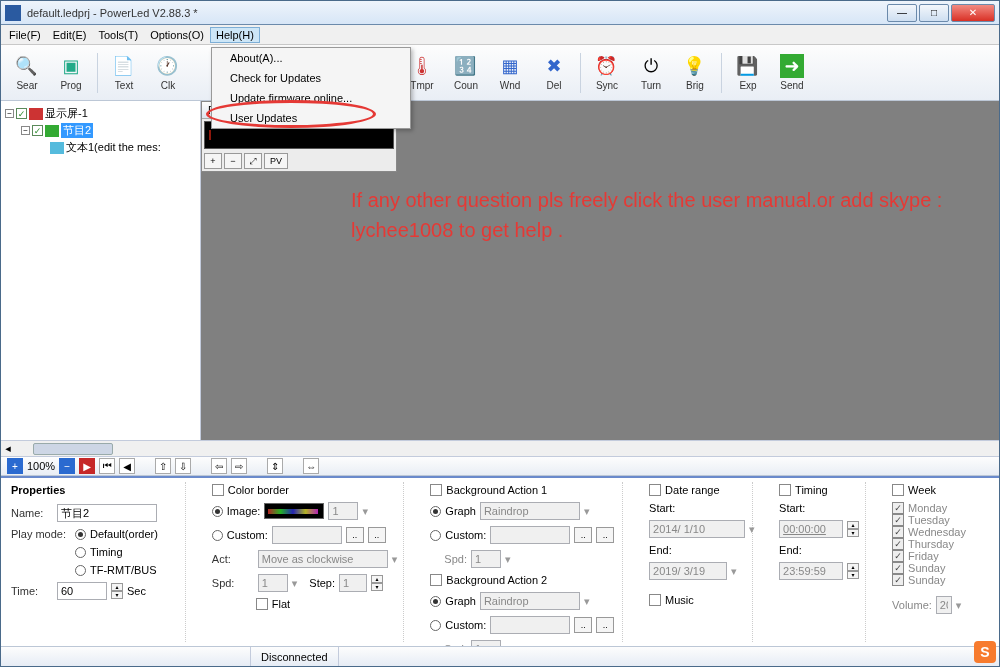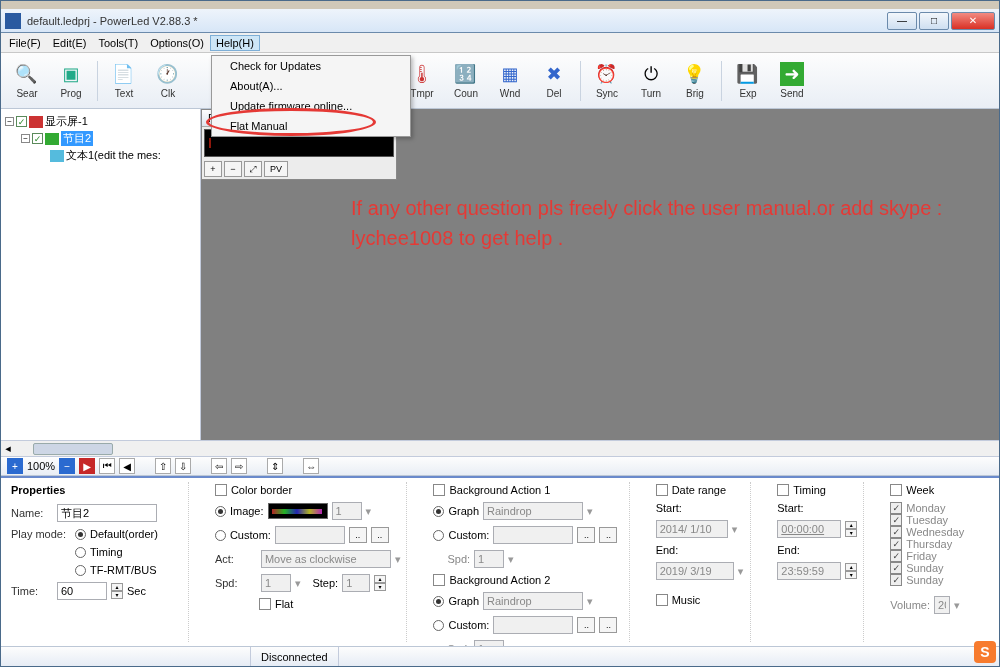--- a/index.html
+++ b/index.html
@@ -1,18 +1,18 @@
 <!DOCTYPE html>
 <html><head>
 <meta charset="utf-8">
 <style>
 * { box-sizing: border-box; margin: 0; padding: 0; font-family: "Segoe UI", Tahoma, sans-serif; font-size: 11px; }
 html, body { width: 1000px; height: 667px; overflow: hidden; background: #d0c8b8; }
 .window { width: 1000px; height: 667px; display: flex; flex-direction: column; border: 1px solid #4a6a8a; }
-.titlebar { height: 24px; background: linear-gradient(#eef4fb,#d7e6f7); display: flex; align-items: center; padding: 0 4px; border-bottom: 1px solid #6b8aab; margin-top: 8px; }
+.titlebar { height: 24px; background: linear-gradient(#eef4fb,#d7e6f7); display: flex; align-items: center; padding: 0 4px; border-bottom: 1px solid #6b8aab; }
 .titlebar .icon { width: 16px; height: 16px; background: #2a5aa0; margin-right: 6px; }
 .titlebar .title { flex: 1; color: #333; }
 .winbtns { display: flex; gap: 2px; }
 .winbtn { width: 30px; height: 18px; background: linear-gradient(#f3f7fb,#cedff1); border: 1px solid #6b8aab; border-radius: 2px; display: flex; align-items: center; justify-content: center; font-size: 10px; }
 .winbtn.close { background: linear-gradient(#f28b82,#d93025); color: #fff; width: 44px; }
 .menubar { height: 20px; background: #f0f0f0; display: flex; align-items: center; padding: 0 2px; border-bottom: 1px solid #c8c8c8; }
 .menuitem { padding: 2px 6px; cursor: default; position: relative; }
 .menuitem.open { background: #cde6f7; border: 1px solid #7daed6; padding: 1px 5px; }
 .dropdown { position: absolute; top: 19px; left: 0; background: #f5f5f5; border: 1px solid #999; box-shadow: 2px 2px 4px rgba(0,0,0,0.25); min-width: 200px; z-index: 100; }
 .ddi { padding: 4px 18px; white-space: nowrap; }
@@ -85,25 +85,25 @@
   </div>
 
   <div class="menubar">
     <div class="menuitem">File(F)</div>
     <div class="menuitem">Edit(E)</div>
     <div class="menuitem">Tools(T)</div>
     <div class="menuitem">Options(O)</div>
     <div class="menuitem open">
       <span>Help(H)</span>
       <div class="dropdown">
+        <div class="ddi">About(A)...</div>
         <div class="ddi">Check for Updates</div>
-        <div class="ddi">About(A)...</div>
         <div class="ddi">Update firmware online...</div>
         <div class="ddi hl">
-          <span>Flat Manual</span>
+          <span>User Updates</span>
           <div class="circle"></div>
         </div>
       </div>
     </div>
   </div>
 
   <div class="toolbar">
     <div class="tbtn">
         <div class="ic">🔍</div>
         <div class="lbl">Sear</div>
@@ -343,21 +343,21 @@
         </div>
     </div>
 
     <div class="pcol" style="width:110px">
       <div class="frow">
           <span class="chkbx"></span>
           <span>Date range</span>
         </div>
       <div>Start:</div>
       <div class="frow">
-          <input class="inp dis" style="width: 72px;" value="2014/ 1/10">
+          <input class="inp dis" style="width: 96px;" value="2014/ 1/10">
           <span style="color:#999">▾</span>
         </div>
       <div>End:</div>
       <div class="frow">
           <input class="inp dis" style="width: 78px;" value="2019/ 3/19">
           <span style="color:#999">▾</span>
         </div>
       <div class="frow" style="margin-top:8px">
           <span class="chkbx"></span>
           <span>Music</span>

